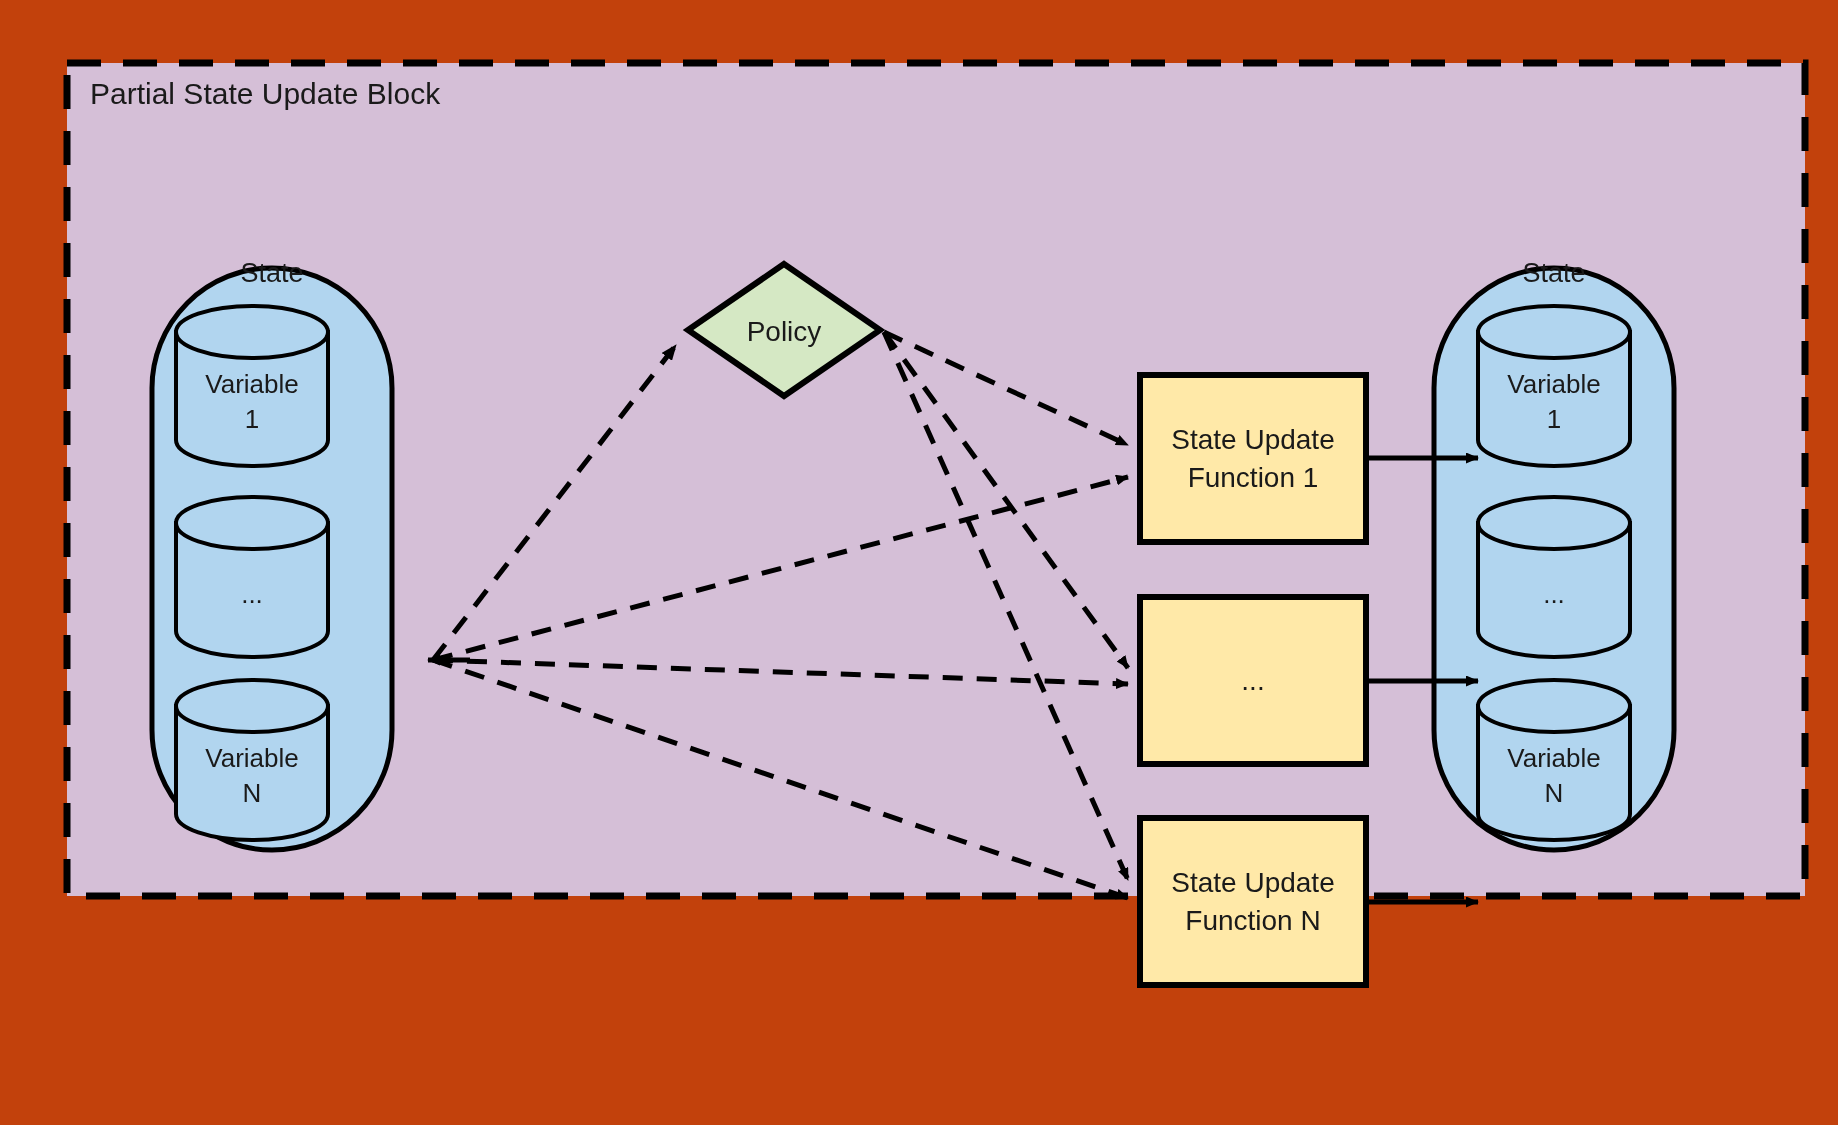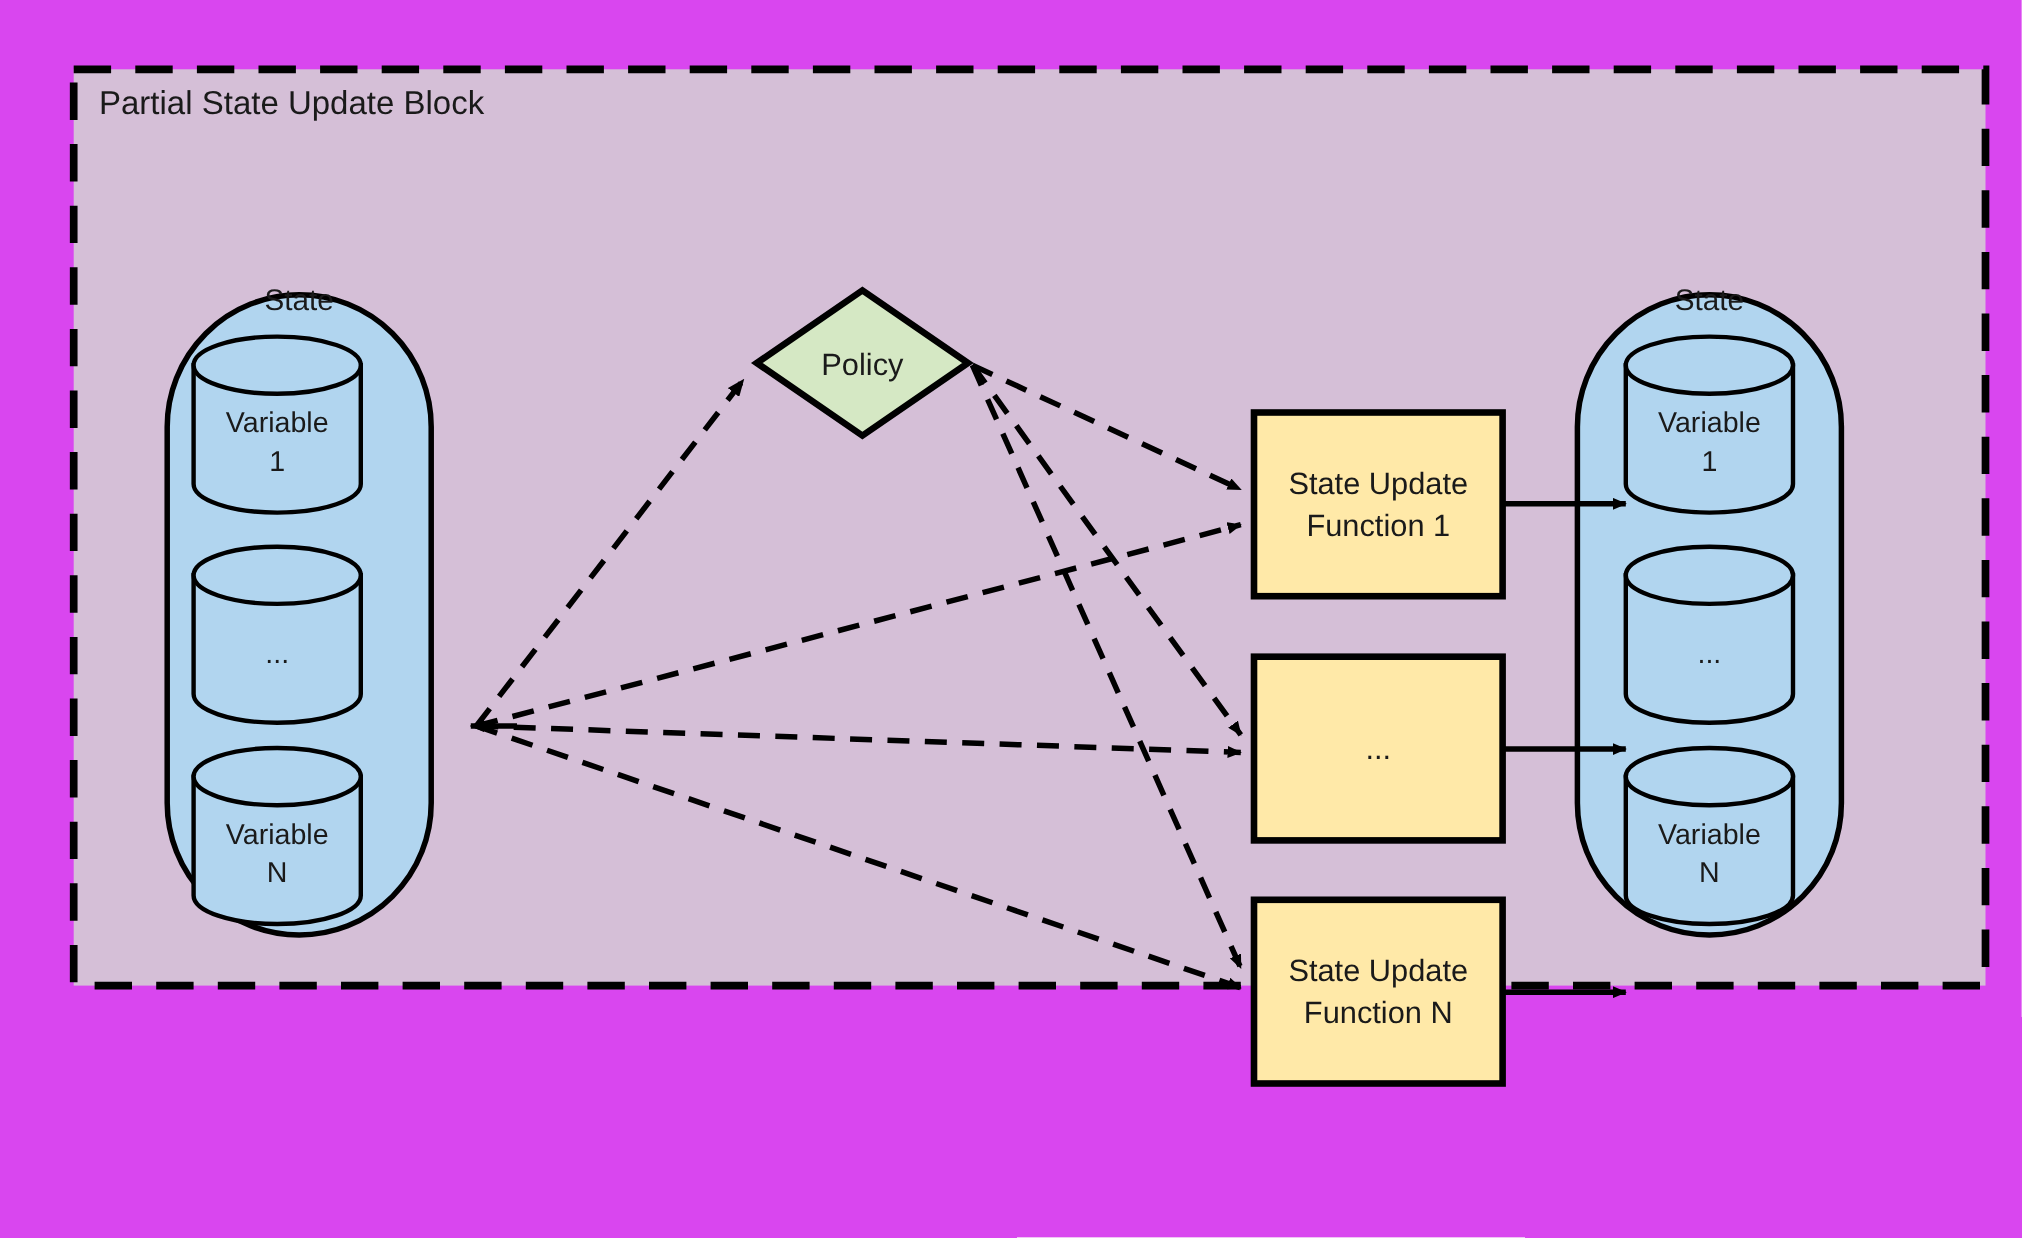--- a/index.html
+++ b/index.html
@@ -7,21 +7,21 @@
     padding: 0;
     background: #ffffff;
   }
   body {
     font-family: "Liberation Sans", sans-serif;
   }
   #canvas {
     position: relative;
     width: 1838px;
     height: 1125px;
-    background: #d946ef;
+    background: #c2410c;
     overflow: hidden;
   }
   #diagram-svg {
     position: absolute;
     left: 0;
     top: 0;
     width: 1838px;
     height: 1125px;
   }
   .lbl {

